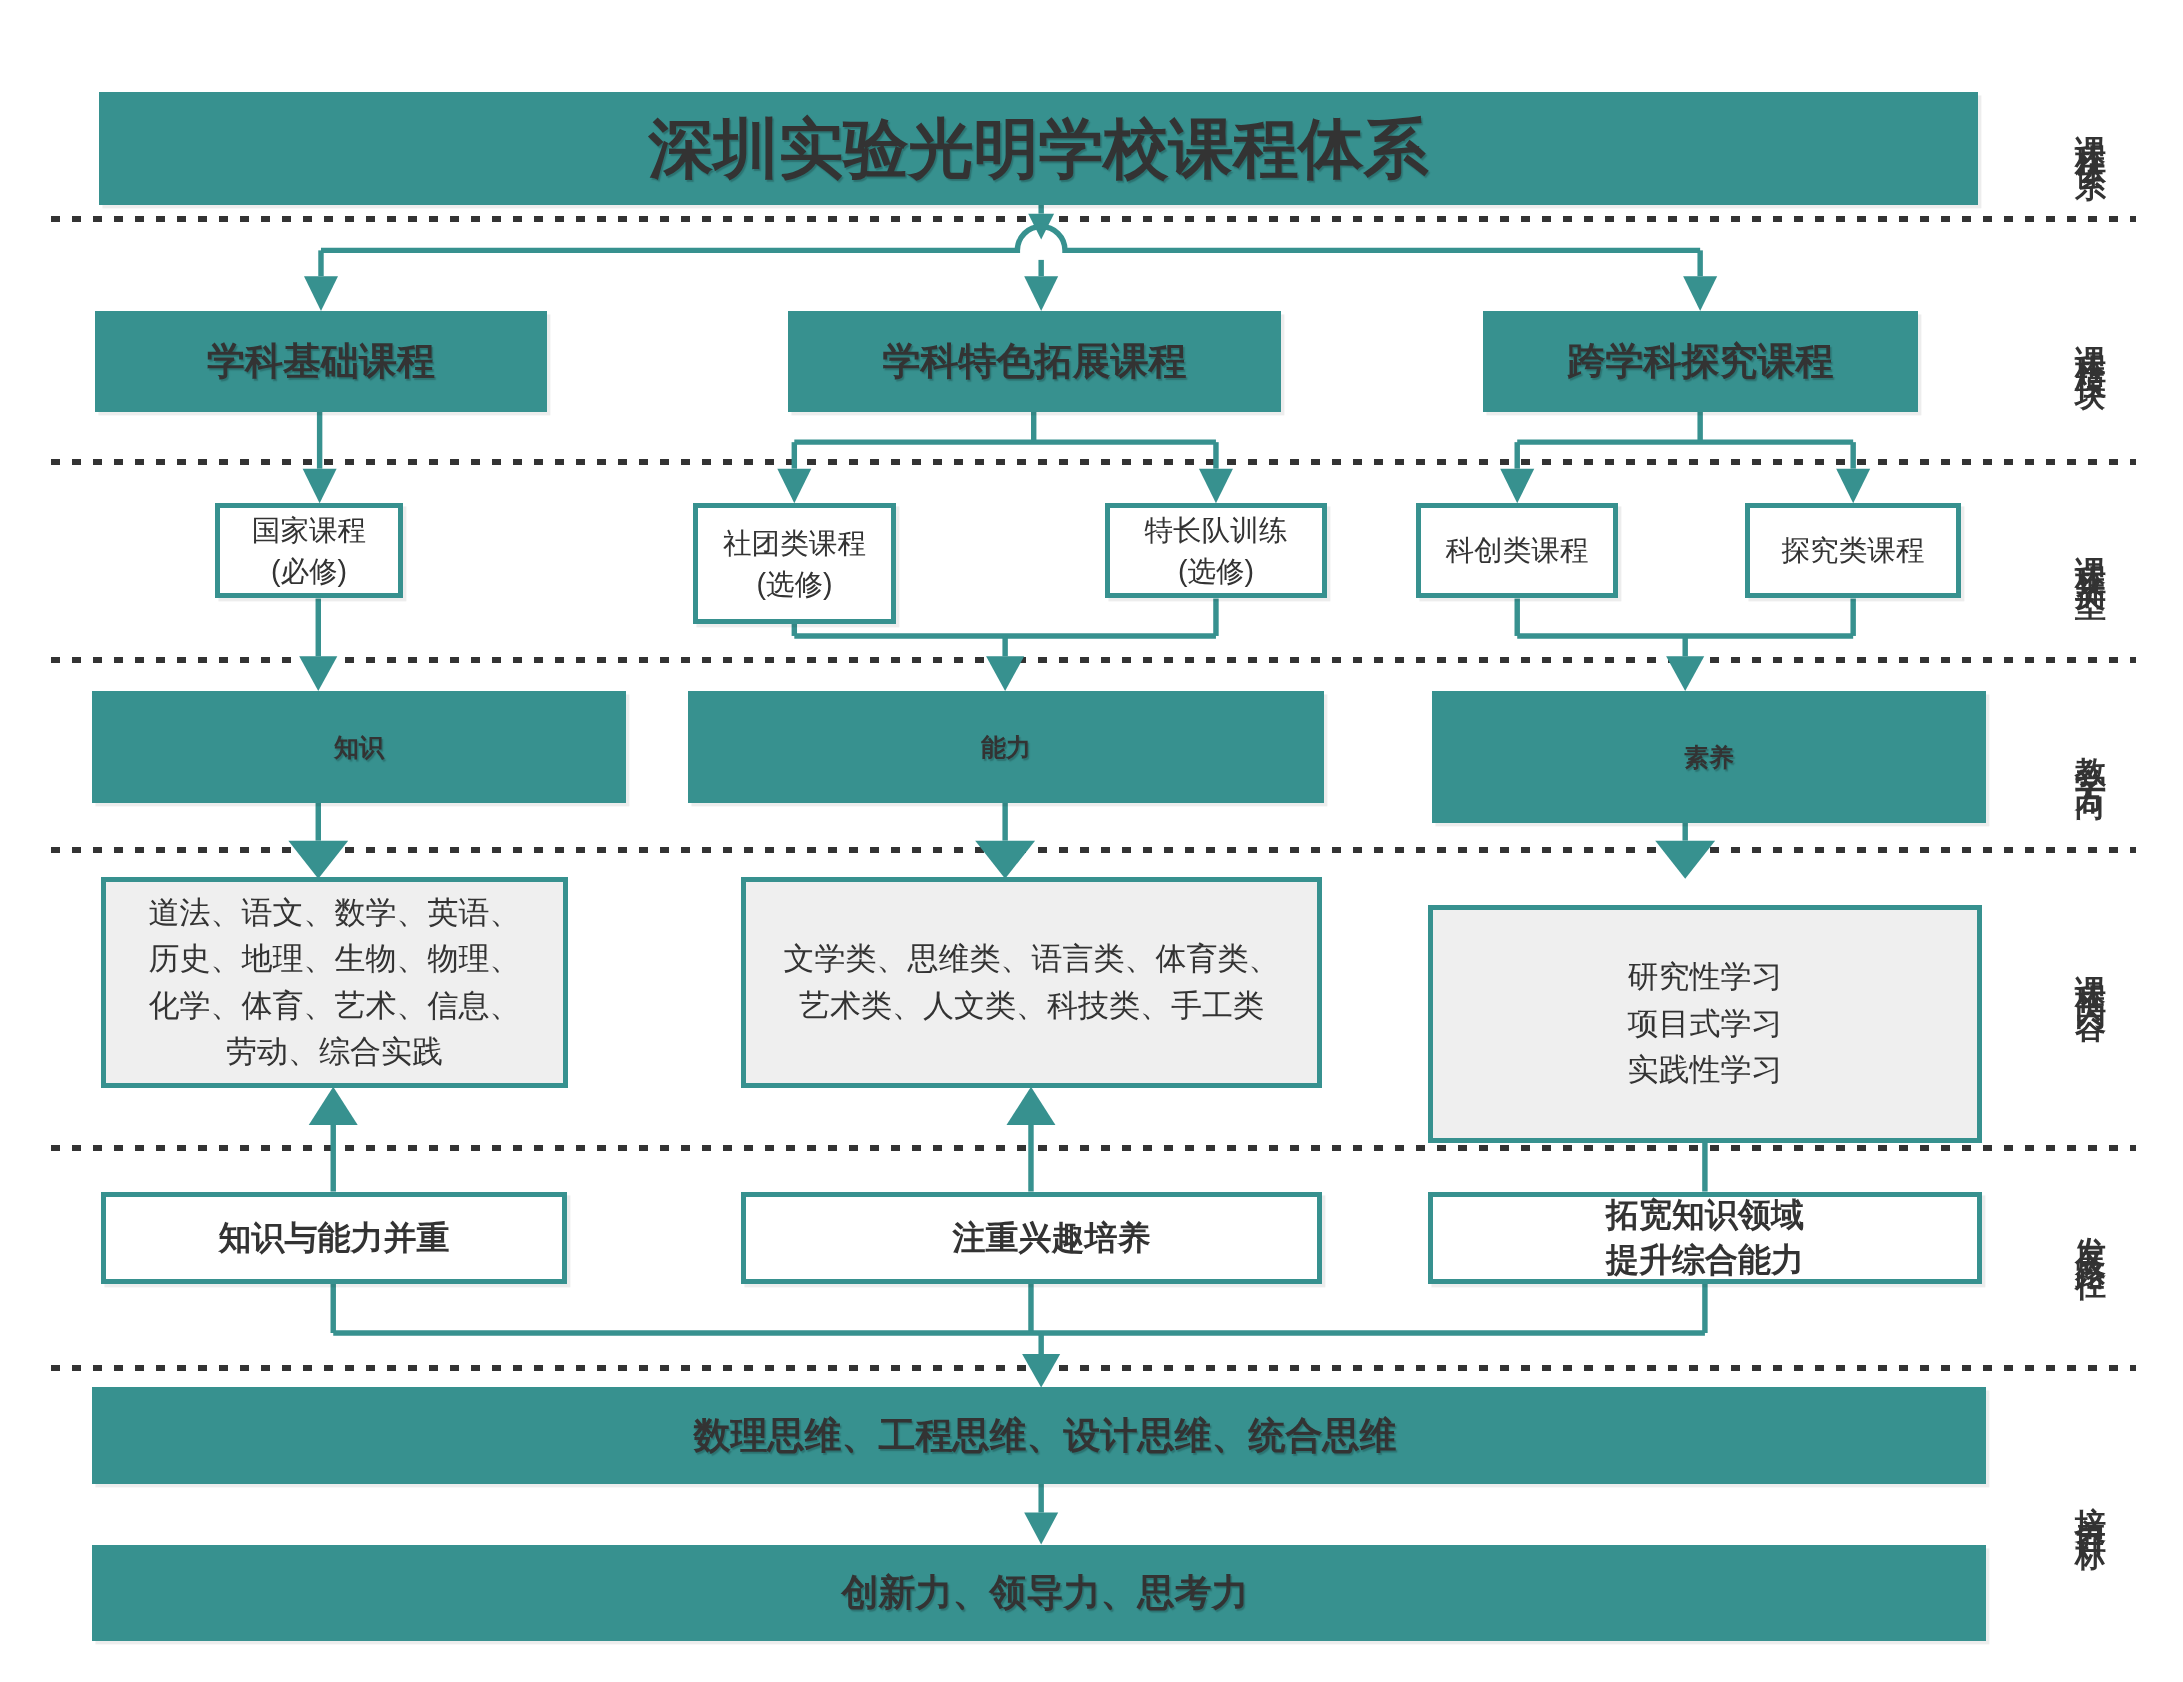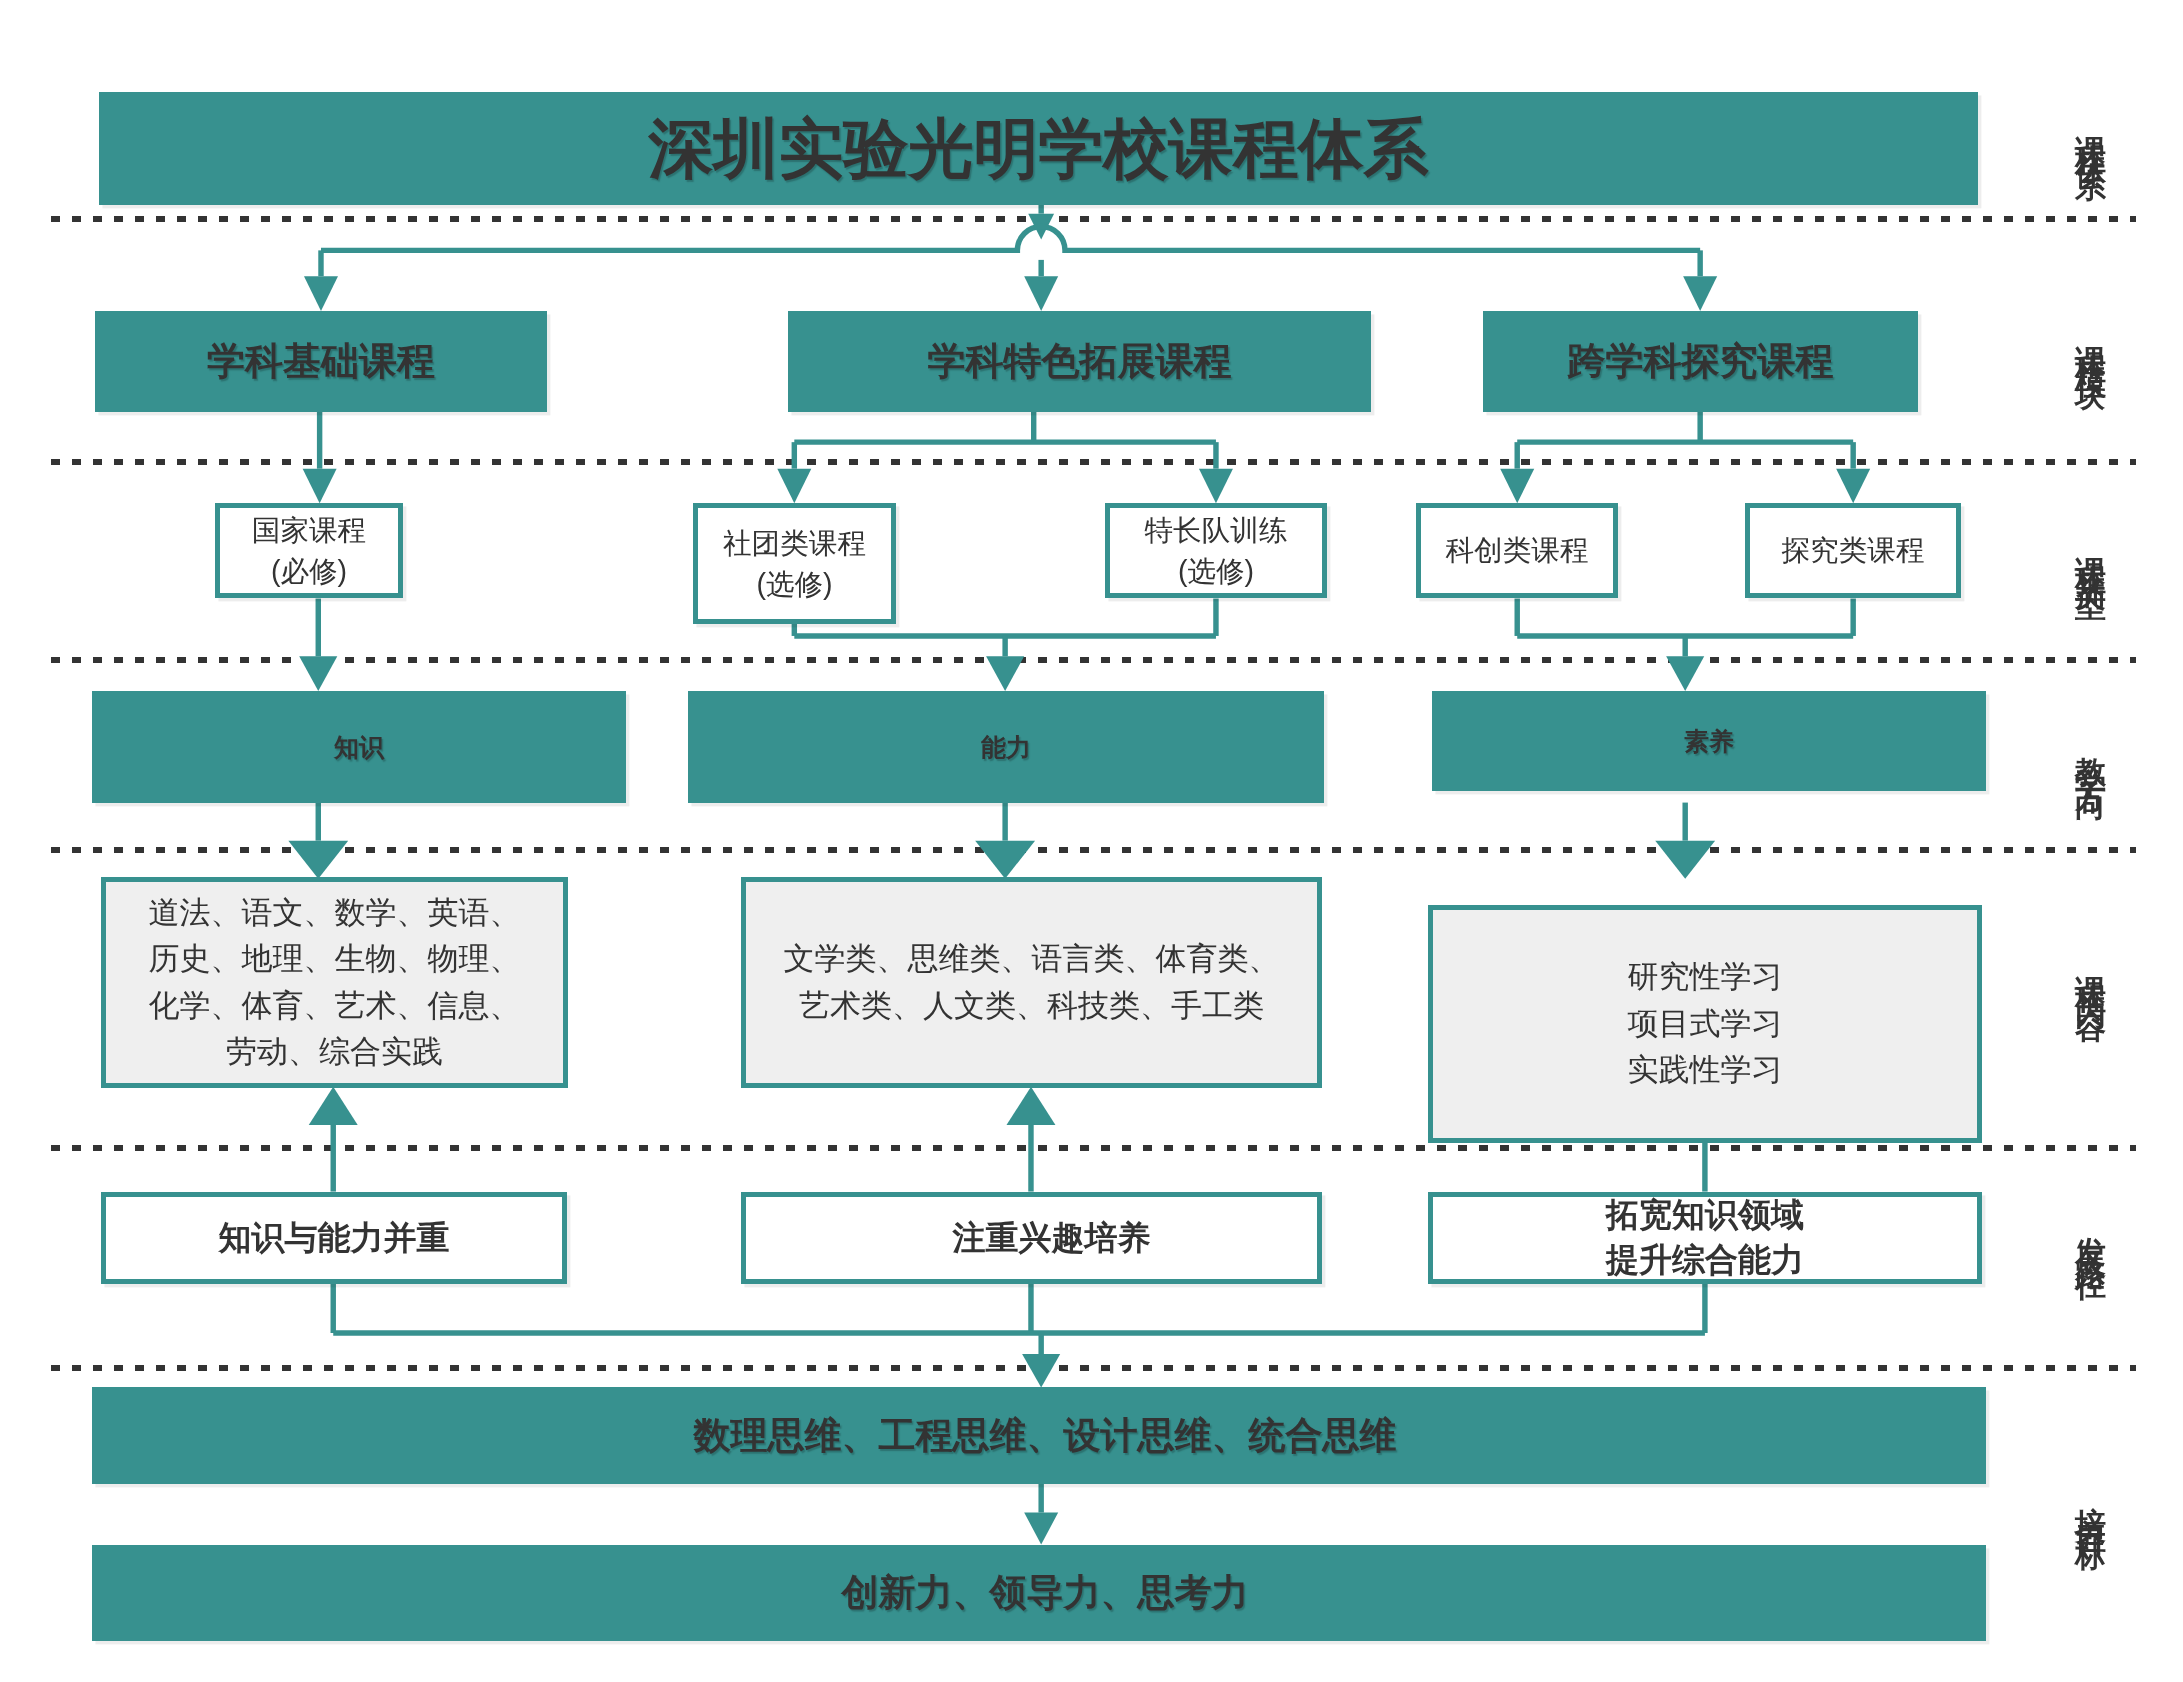--- a/index.html
+++ b/index.html
@@ -128,21 +128,21 @@
     </g>
   </svg>
 
   <div class="box teal-box title-text" style="left:99px;top:52px;width:1879px;height:113px;margin-top:40px;">
     <span>深圳实验光明学校课程体系</span>
   </div>
 
   <div class="box teal-box module-label" style="left:95px;top:311px;width:452px;height:101px;">
     <span>学科基础课程</span>
   </div>
-  <div class="box teal-box module-label" style="left:788px;top:311px;width:583px;height:101px;">
+  <div class="box teal-box module-label" style="left:788px;top:311px;width:493px;height:101px;">
     <span>学科特色拓展课程</span>
   </div>
   <div class="box teal-box module-label" style="left:1483px;top:311px;width:435px;height:101px;">
     <span>跨学科探究课程</span>
   </div>
 
   <div class="box outline-box type-label pre" style="left:215px;top:503px;width:188px;height:95px;">
     <span>国家课程
 (必修)</span>
   </div>
@@ -160,21 +160,21 @@
   <div class="box outline-box type-label pre" style="left:1745px;top:503px;width:216px;height:95px;">
     <span>探究类课程</span>
   </div>
 
   <div class="box teal-box bar-label" style="left:92px;top:691px;width:534px;height:112px;">
     <span>知识</span>
   </div>
   <div class="box teal-box bar-label" style="left:688px;top:691px;width:636px;height:112px;">
     <span>能力</span>
   </div>
-  <div class="box teal-box bar-label" style="left:1432px;top:691px;width:554px;height:100px;">
+  <div class="box teal-box bar-label" style="left:1432px;top:691px;width:554px;height:132px;">
     <span>素养</span>
   </div>
 
   <div class="box content-box content-label pre" style="left:101px;top:877px;width:467px;height:211px;">
     <span>道法、语文、数学、英语、
 历史、地理、生物、物理、
 化学、体育、艺术、信息、
 劳动、综合实践</span>
   </div>
   <div class="box content-box content-label pre" style="left:741px;top:877px;width:581px;height:211px;">

